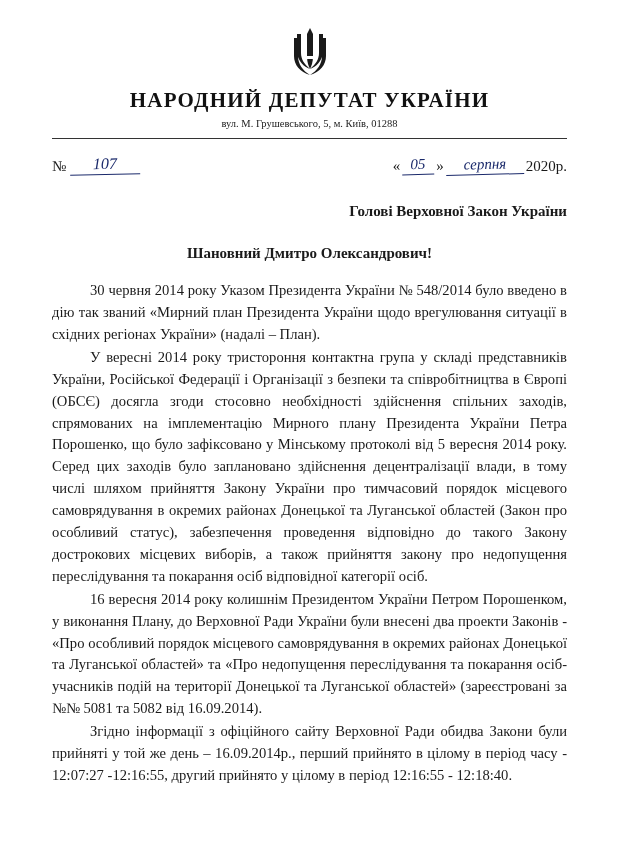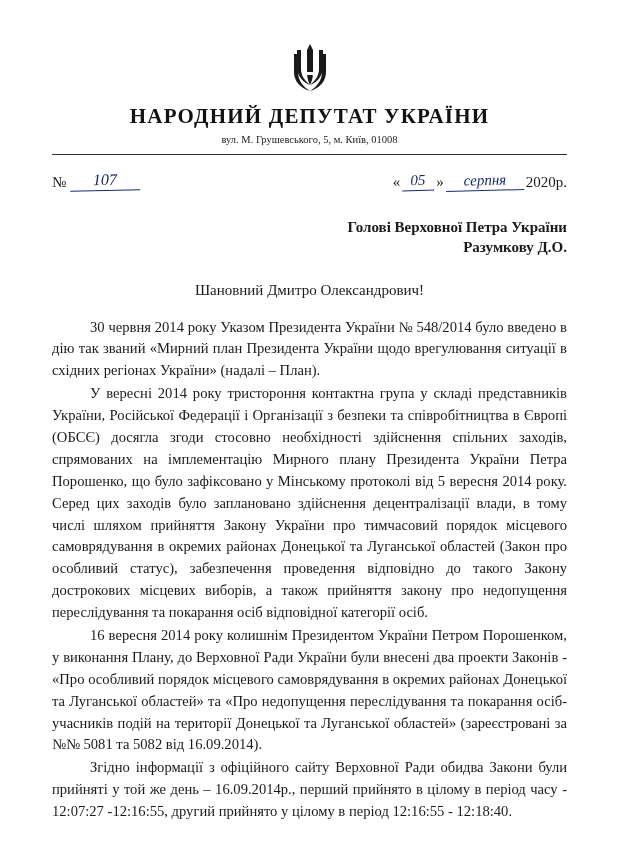--- a/index.html
+++ b/index.html
@@ -13,21 +13,21 @@
     font-family: "Liberation Serif", serif;
     color: #1a1a1a;
     position: relative;
     overflow: hidden;
   }
   .page {
     width: 619px;
     height: 844px;
     position: relative;
     box-sizing: border-box;
-    padding: 16px 52px;
+    padding: 0 52px;
   }
 
   
   .emblem-wrap {
     text-align: center;
     padding-top: 26px;
   }
   .emblem {
     display: inline-block;
     width: 40px;
@@ -103,21 +103,21 @@
     text-align: right;
     font-weight: bold;
     font-size: 15px;
     line-height: 1.35;
   }
   .addressee div { display: block; }
 
   .salutation {
     margin-top: 24px;
     text-align: center;
-    font-weight: normal;
+    font-weight: bold;
     font-size: 15px;
   }
 
   
   .body-text {
     margin-top: 18px;
     font-size: 14.6px;
     line-height: 1.5;
     text-align: justify;
   }
@@ -138,40 +138,39 @@
         <path d="M7 8 L11 8 L11 27 C11 33 14 38 20 43 C14 41 8 35 7 27 Z" fill="#1a1a1a"></path>
         <path d="M33 8 L29 8 L29 27 C29 33 26 38 20 43 C26 41 32 35 33 27 Z" fill="#1a1a1a"></path>
         <path d="M4 12 L8 12 L8 30 C8 38 13 45 20 49 C10 46 4 39 4 30 Z" fill="#1a1a1a"></path>
         <path d="M36 12 L32 12 L32 30 C32 38 27 45 20 49 C30 46 36 39 36 30 Z" fill="#1a1a1a"></path>
         <rect x="17" y="30" width="6" height="3" fill="#ffffff"></rect>
       </svg>
     </span>
   </div>
 
   <div class="letterhead-title">НАРОДНИЙ ДЕПУТАТ УКРАЇНИ</div>
-  <div class="letterhead-sub">вул. М. Грушевського, 5, м. Київ, 01008</div>
+  <div class="letterhead-sub">вул. М. Грушевського, 5, м. Київ, 01288</div>
   <hr class="rule">
 
   <div class="ref-row">
     <div class="ref-left">
       <span class="ref-num-label">№</span>
       <span class="ref-num-value">107</span>
     </div>
     <div class="ref-right">
       <span>«</span>
       <span class="hand day">05</span>
       <span>»</span>
       <span class="hand month">серпня</span>
       <span>2020р.</span>
     </div>
   </div>
 
   <div class="addressee">
-    <div>Голові Верховної Петра України</div>
-    <div>Разумкову Д.О.</div>
+    <div>Голові Верховної Закон України</div>
   </div>
 
   <div class="salutation">Шановний Дмитро Олександрович!</div>
 
   <div class="body-text">
     <p>30 червня 2014 року Указом Президента України № 548/2014 було введено в дію так званий «Мирний план Президента України щодо врегулювання ситуації в східних регіонах України» (надалі – План).</p>
     <p>У вересні 2014 року тристороння контактна група у складі представників України, Російської Федерації і Організації з безпеки та співробітництва в Європі (ОБСЄ) досягла згоди стосовно необхідності здійснення спільних заходів, спрямованих на імплементацію Мирного плану Президента України Петра Порошенко, що було зафіксовано у Мінському протоколі від 5 вересня 2014 року. Серед цих заходів було заплановано здійснення децентралізації влади, в тому числі шляхом прийняття Закону України про тимчасовий порядок місцевого самоврядування в окремих районах Донецької та Луганської областей (Закон про особливий статус), забезпечення проведення відповідно до такого Закону дострокових місцевих виборів, а також прийняття закону про недопущення переслідування та покарання осіб відповідної категорії осіб.</p>
     <p>16 вересня 2014 року колишнім Президентом України Петром Порошенком, у виконання Плану, до Верховної Ради України були внесені два проекти Законів - «Про особливий порядок місцевого самоврядування в окремих районах Донецької та Луганської областей» та «Про недопущення переслідування та покарання осіб-учасників подій на території Донецької та Луганської областей» (зареєстровані за №№ 5081 та 5082 від 16.09.2014).</p>
     <p>Згідно інформації з офіційного сайту Верховної Ради обидва Закони були прийняті у той же день – 16.09.2014р., перший прийнято в цілому в період часу - 12:07:27 -12:16:55, другий прийнято у цілому в період 12:16:55 - 12:18:40.</p>
 

